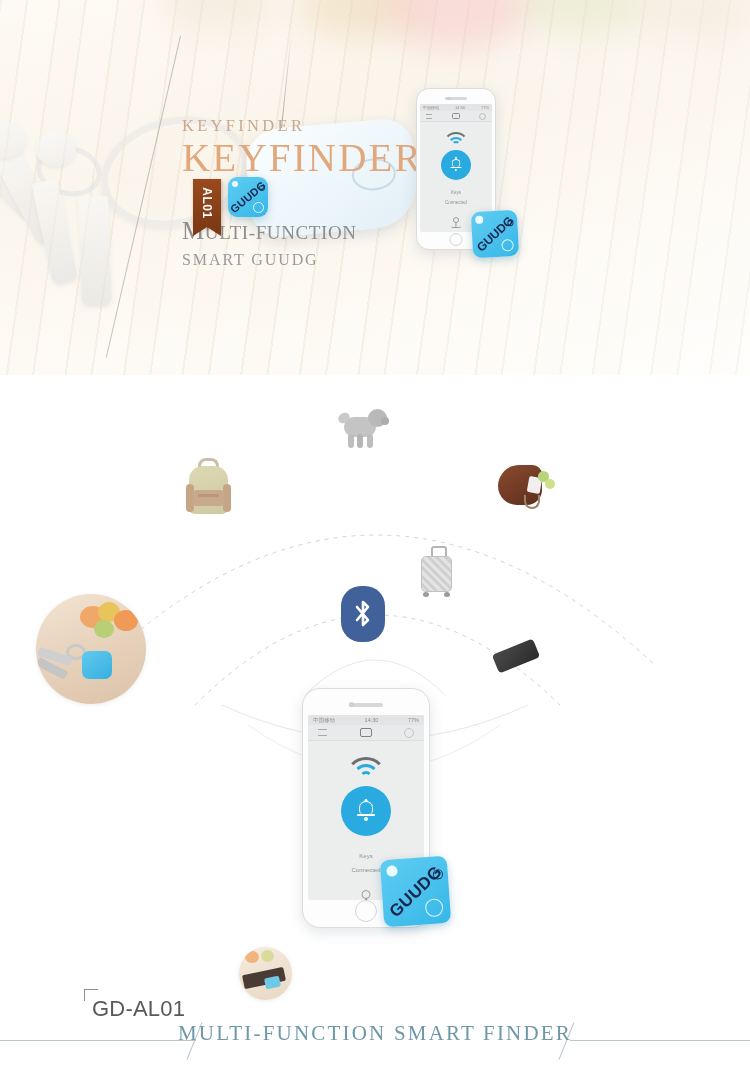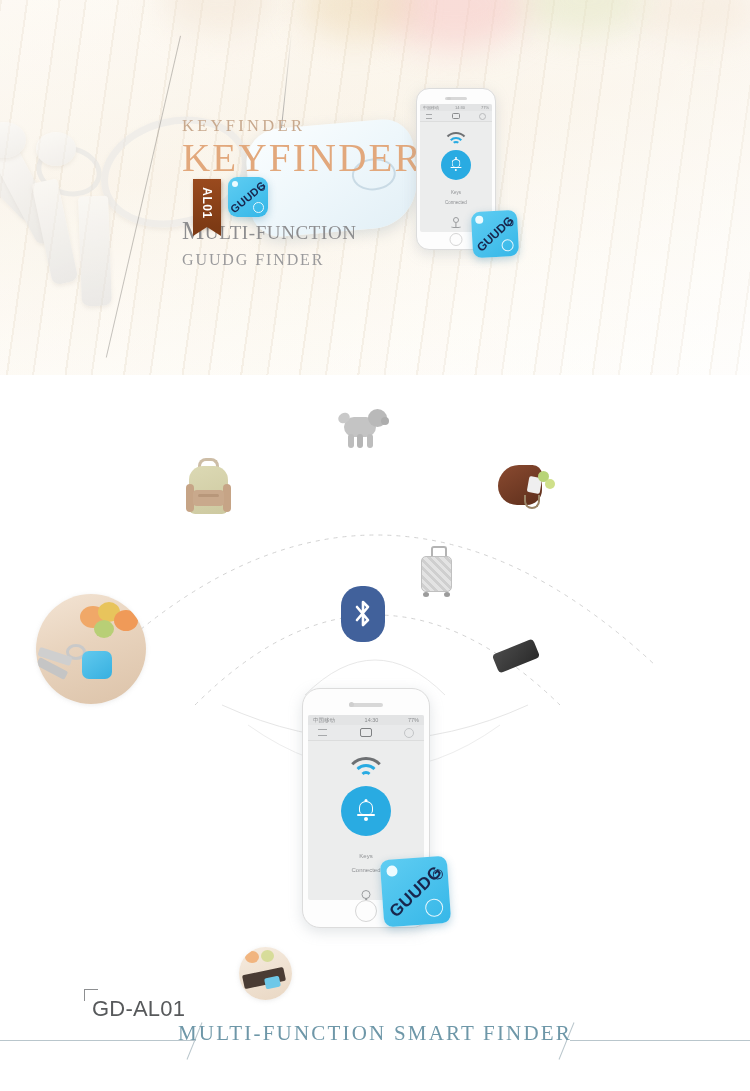--- a/index.html
+++ b/index.html
@@ -290,21 +290,21 @@
   </div>
 
   <div class="hero-lanyard"></div>
   <div class="hero-tag"></div>
   <div class="hero-line-diag"></div>
 
   <div class="headline">
     <div class="h-bluetooth">KEYFINDER</div>
     <div class="h-keyfinder">KEYFINDER</div>
     <div class="h-multi"><span>M</span><span class="sm">ULTI-FUNCTION</span></div>
-    <div class="h-smart">GUUDG FINDER</div>
+    <div class="h-smart">SMART GUUDG</div>
   </div>
 
   <div class="al01-badge">
     <span>AL01</span>
   </div>
 
   <div class="gtag tag-hero">
     <div class="dot-tl"></div>
     <div class="ring-tr"></div>
     <div class="ring-br"></div>

